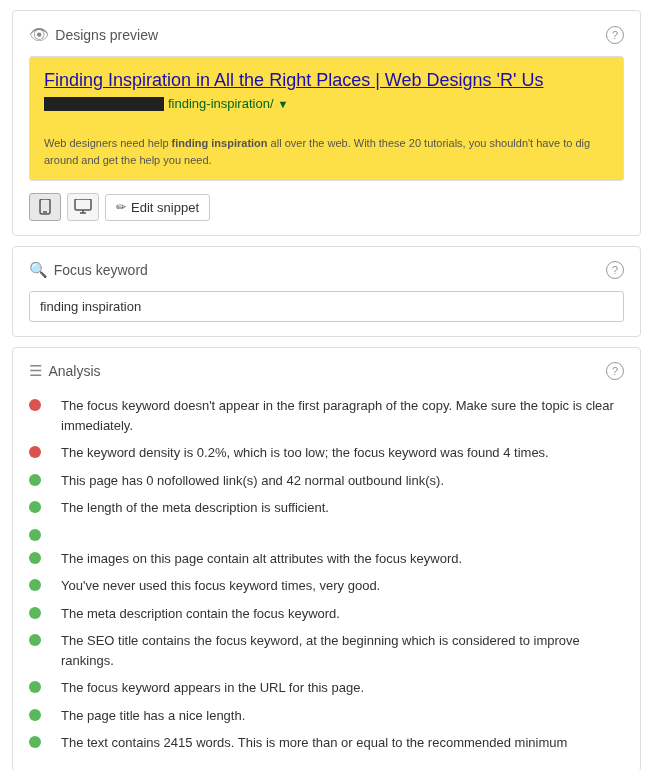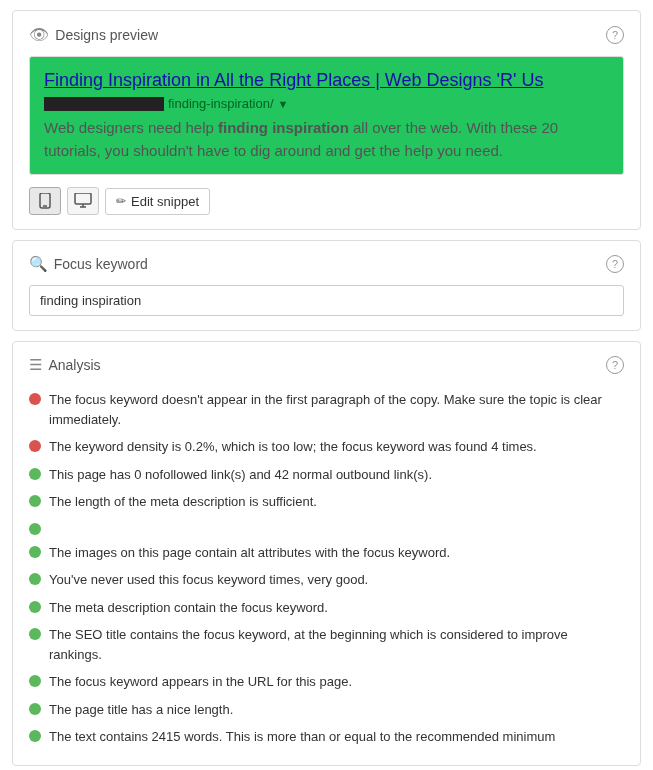--- a/index.html
+++ b/index.html
@@ -45,59 +45,59 @@
       color: #999;
       cursor: pointer;
     }
 
     
     .snippet-box {
       border: 1px solid #ddd;
       border-radius: 3px;
       padding: 12px 14px;
       margin-bottom: 12px;
-      background: #22c55e;
+      background: #fde047;
     }
 
     .snippet-title {
       color: #1a0dab;
       font-size: 18px;
       font-weight: normal;
       text-decoration: underline;
       cursor: pointer;
       line-height: 1.3;
       margin-bottom: 4px;
     }
 
     .snippet-url-row {
       display: flex;
       align-items: center;
       gap: 4px;
-      margin-bottom: 6px;
+      margin-bottom: 24px;
     }
 
     .snippet-url-block {
       background: #222;
       width: 120px;
       height: 14px;
       display: inline-block;
     }
 
     .snippet-url-path {
       color: #006621;
       font-size: 13px;
     }
 
     .snippet-url-arrow {
       color: #006621;
       font-size: 11px;
     }
 
     .snippet-description {
-      font-size: 15px;
+      font-size: 11px;
       color: #545454;
       line-height: 1.5;
     }
 
     .snippet-description strong {
       font-weight: bold;
     }
 
     
     .device-row {
@@ -152,21 +152,21 @@
 
     
     .analysis-list {
       list-style: none;
       margin-top: 4px;
     }
 
     .analysis-item {
       display: flex;
       align-items: flex-start;
-      gap: 8px;
+      gap: 20px;
       padding: 4px 0;
       font-size: 13px;
       line-height: 1.5;
       color: #333;
     }
 
     .dot {
       width: 12px;
       height: 12px;
       border-radius: 50%;

